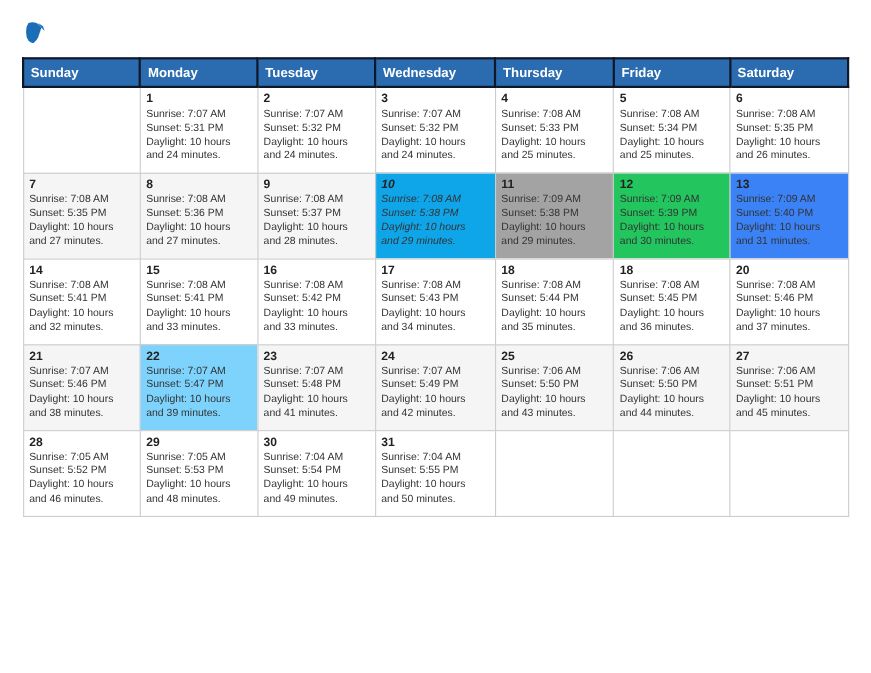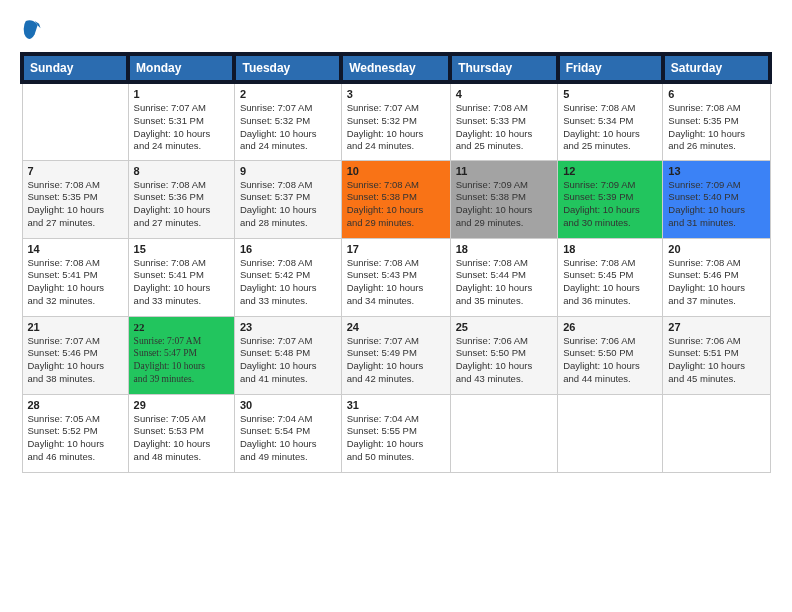--- a/index.html
+++ b/index.html
@@ -55,21 +55,21 @@
       border-collapse: collapse;
       font-size: 10.5px;
     }
     .calendar-table th {
       background: #2b6cb0;
       color: #fff;
       padding: 5px 6px;
       text-align: left;
       font-size: 12px;
       font-weight: bold;
-      border: 4px solid #0f172a;
+      border: 2px solid #0f172a;
     }
     .calendar-table td {
       border: 1px solid #ccc;
       vertical-align: top;
       padding: 4px 5px;
       width: 113px;
       height: 78px;
       background: #fff;
     }
     .calendar-table tr:nth-child(even) td {
@@ -158,21 +158,21 @@
             <div class="day-info">Sunrise: 7:08 AM<br>Sunset: 5:35 PM<br>Daylight: 10 hours<br>and 27 minutes.</div>
           </td>
           <td style="background: rgb(245, 245, 245);">
             <span class="day-num">8</span>
             <div class="day-info">Sunrise: 7:08 AM<br>Sunset: 5:36 PM<br>Daylight: 10 hours<br>and 27 minutes.</div>
           </td>
           <td style="background: rgb(245, 245, 245);">
             <span class="day-num">9</span>
             <div class="day-info">Sunrise: 7:08 AM<br>Sunset: 5:37 PM<br>Daylight: 10 hours<br>and 28 minutes.</div>
           </td>
-          <td style="background: #f97316;">
+          <td style="background: #0ea5e9; font-style: italic;">
             <span class="day-num">10</span>
             <div class="day-info">Sunrise: 7:08 AM<br>Sunset: 5:38 PM<br>Daylight: 10 hours<br>and 29 minutes.</div>
           </td>
           <td style="background: #a3a3a3;">
             <span class="day-num">11</span>
             <div class="day-info">Sunrise: 7:09 AM<br>Sunset: 5:38 PM<br>Daylight: 10 hours<br>and 29 minutes.</div>
           </td>
           <td style="background: #22c55e;">
             <span class="day-num">12</span>
             <div class="day-info">Sunrise: 7:09 AM<br>Sunset: 5:39 PM<br>Daylight: 10 hours<br>and 30 minutes.</div>
@@ -210,21 +210,21 @@
           <td>
             <span class="day-num">20</span>
             <div class="day-info">Sunrise: 7:08 AM<br>Sunset: 5:46 PM<br>Daylight: 10 hours<br>and 37 minutes.</div>
           </td>
         </tr>
         <tr>
           <td style="background: rgb(245, 245, 245);">
             <span class="day-num">21</span>
             <div class="day-info">Sunrise: 7:07 AM<br>Sunset: 5:46 PM<br>Daylight: 10 hours<br>and 38 minutes.</div>
           </td>
-          <td style="background: #22c55e; font-family: Liberation Serif, serif;">
+          <td style="background: #7dd3fc;">
             <span class="day-num">22</span>
             <div class="day-info">Sunrise: 7:07 AM<br>Sunset: 5:47 PM<br>Daylight: 10 hours<br>and 39 minutes.</div>
           </td>
           <td style="background: rgb(245, 245, 245);">
             <span class="day-num">23</span>
             <div class="day-info">Sunrise: 7:07 AM<br>Sunset: 5:48 PM<br>Daylight: 10 hours<br>and 41 minutes.</div>
           </td>
           <td style="background: rgb(245, 245, 245);">
             <span class="day-num">24</span>
             <div class="day-info">Sunrise: 7:07 AM<br>Sunset: 5:49 PM<br>Daylight: 10 hours<br>and 42 minutes.</div>

